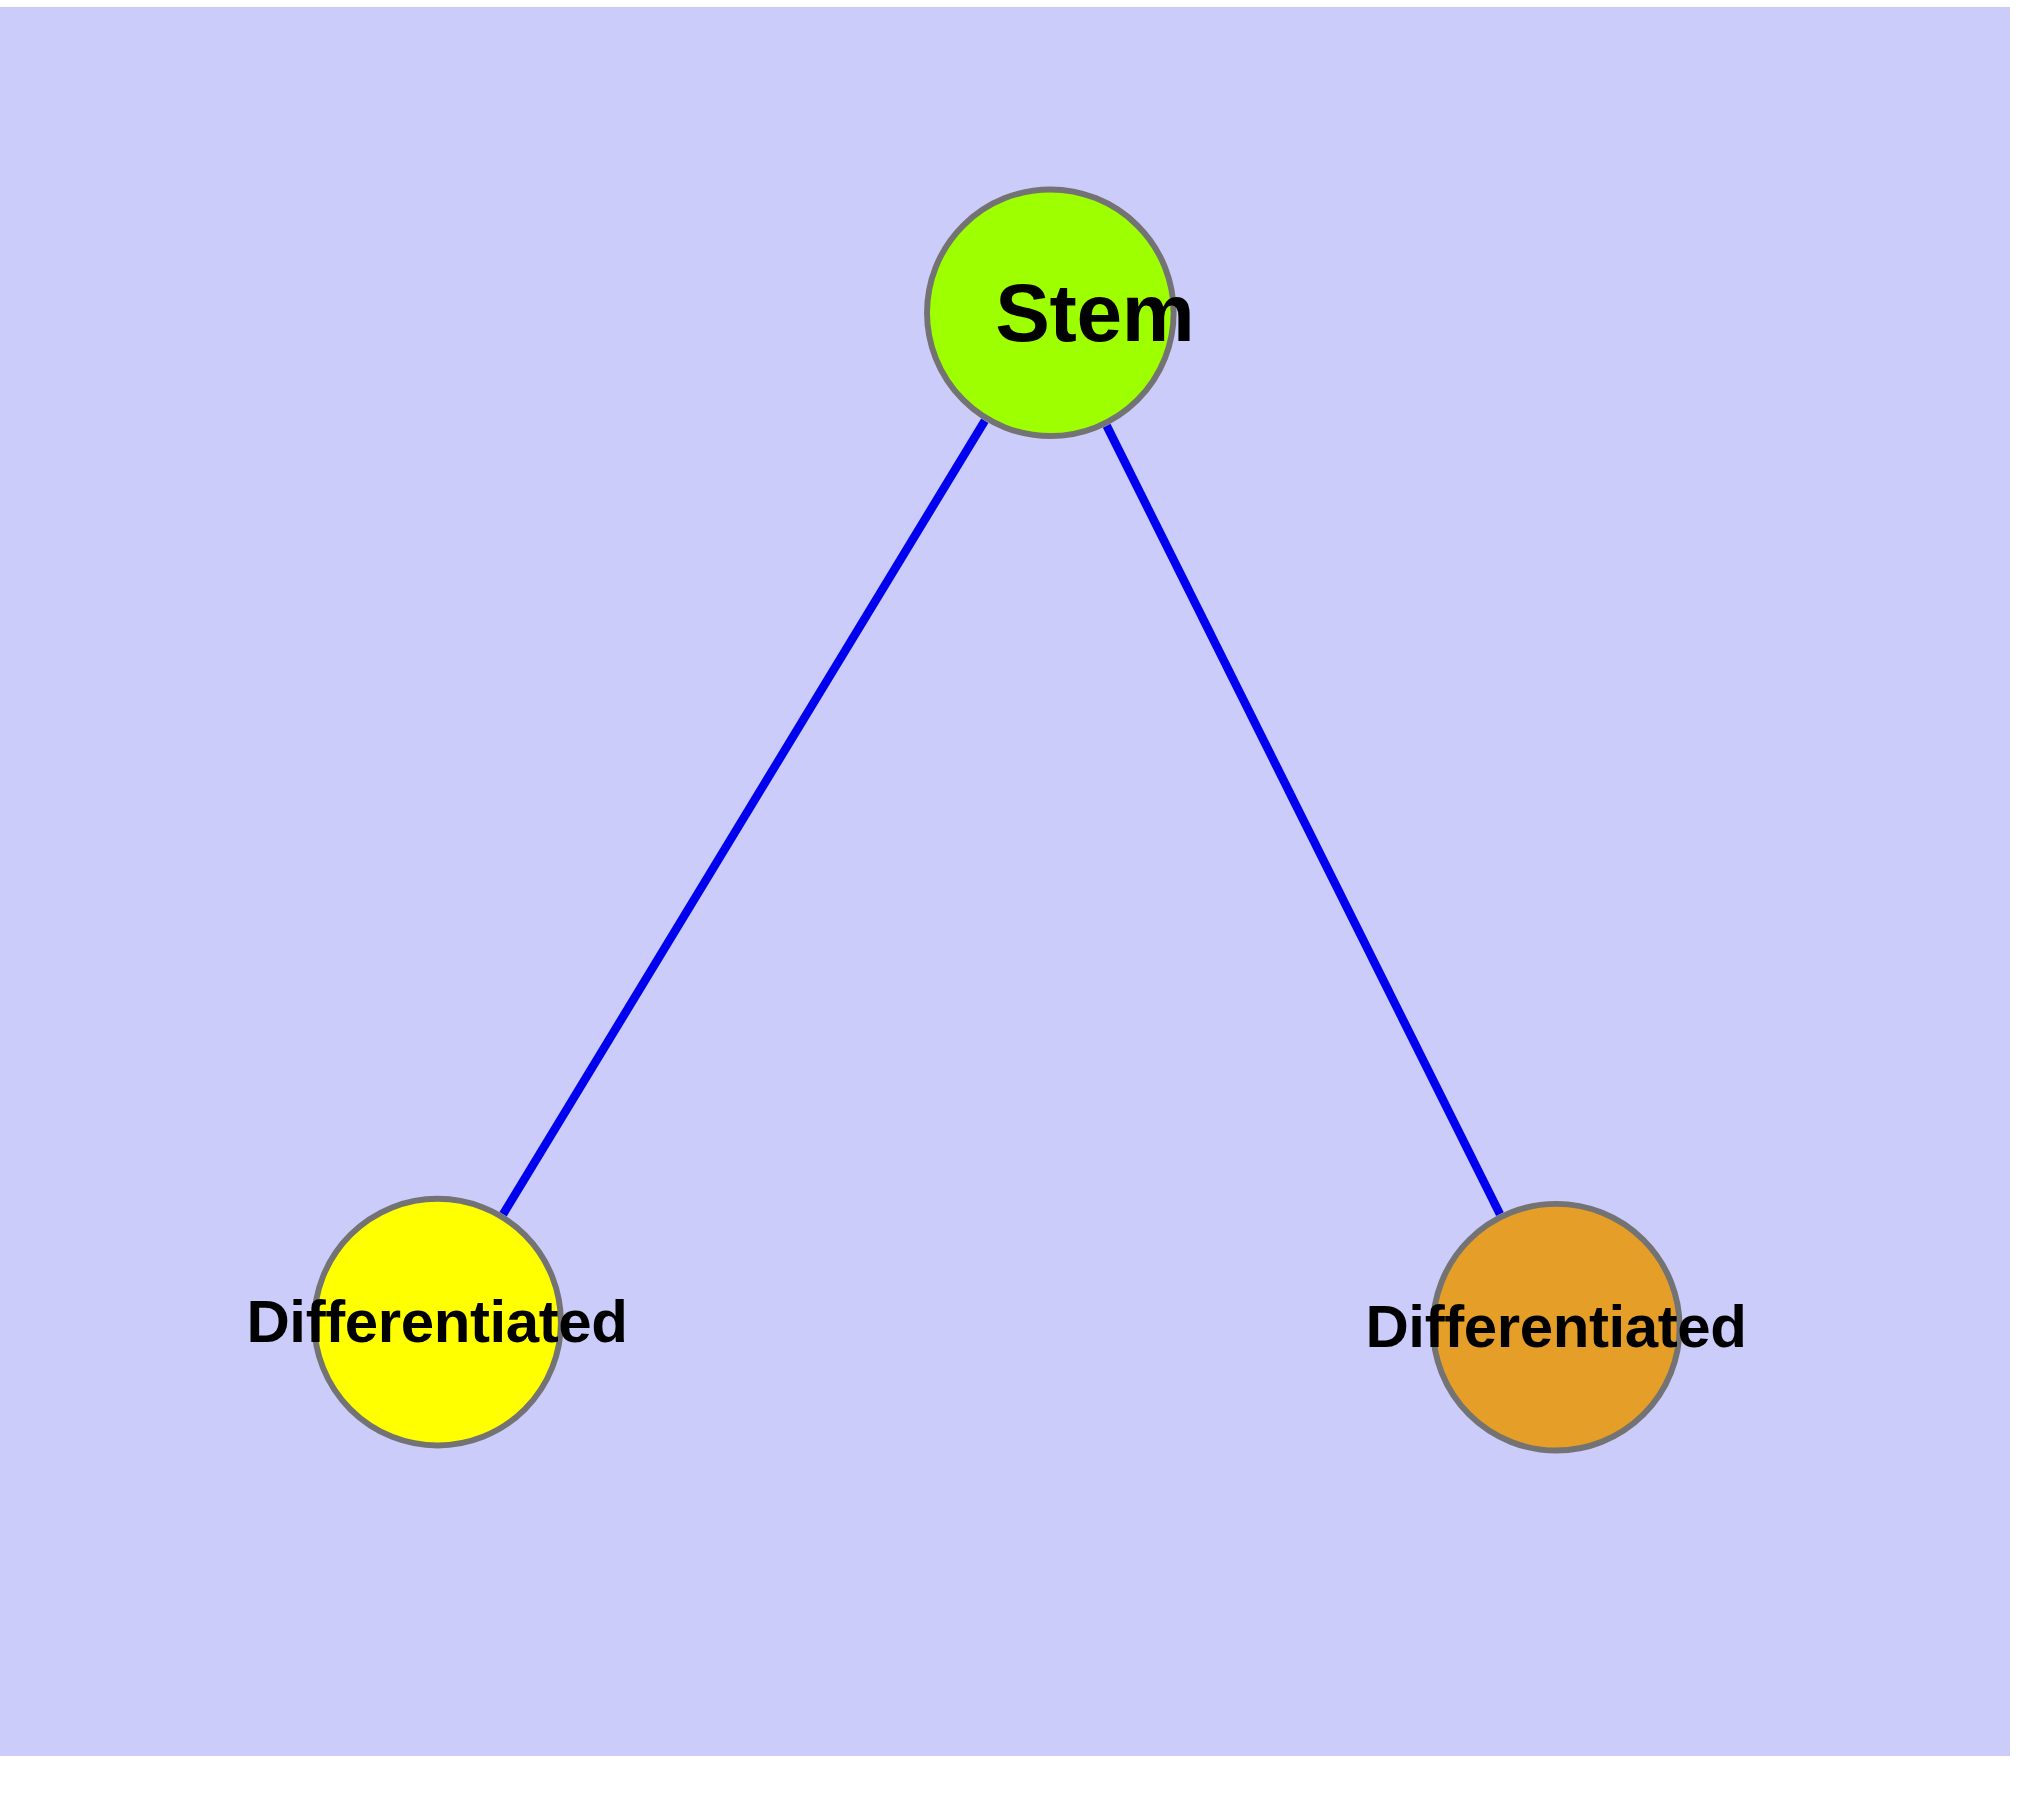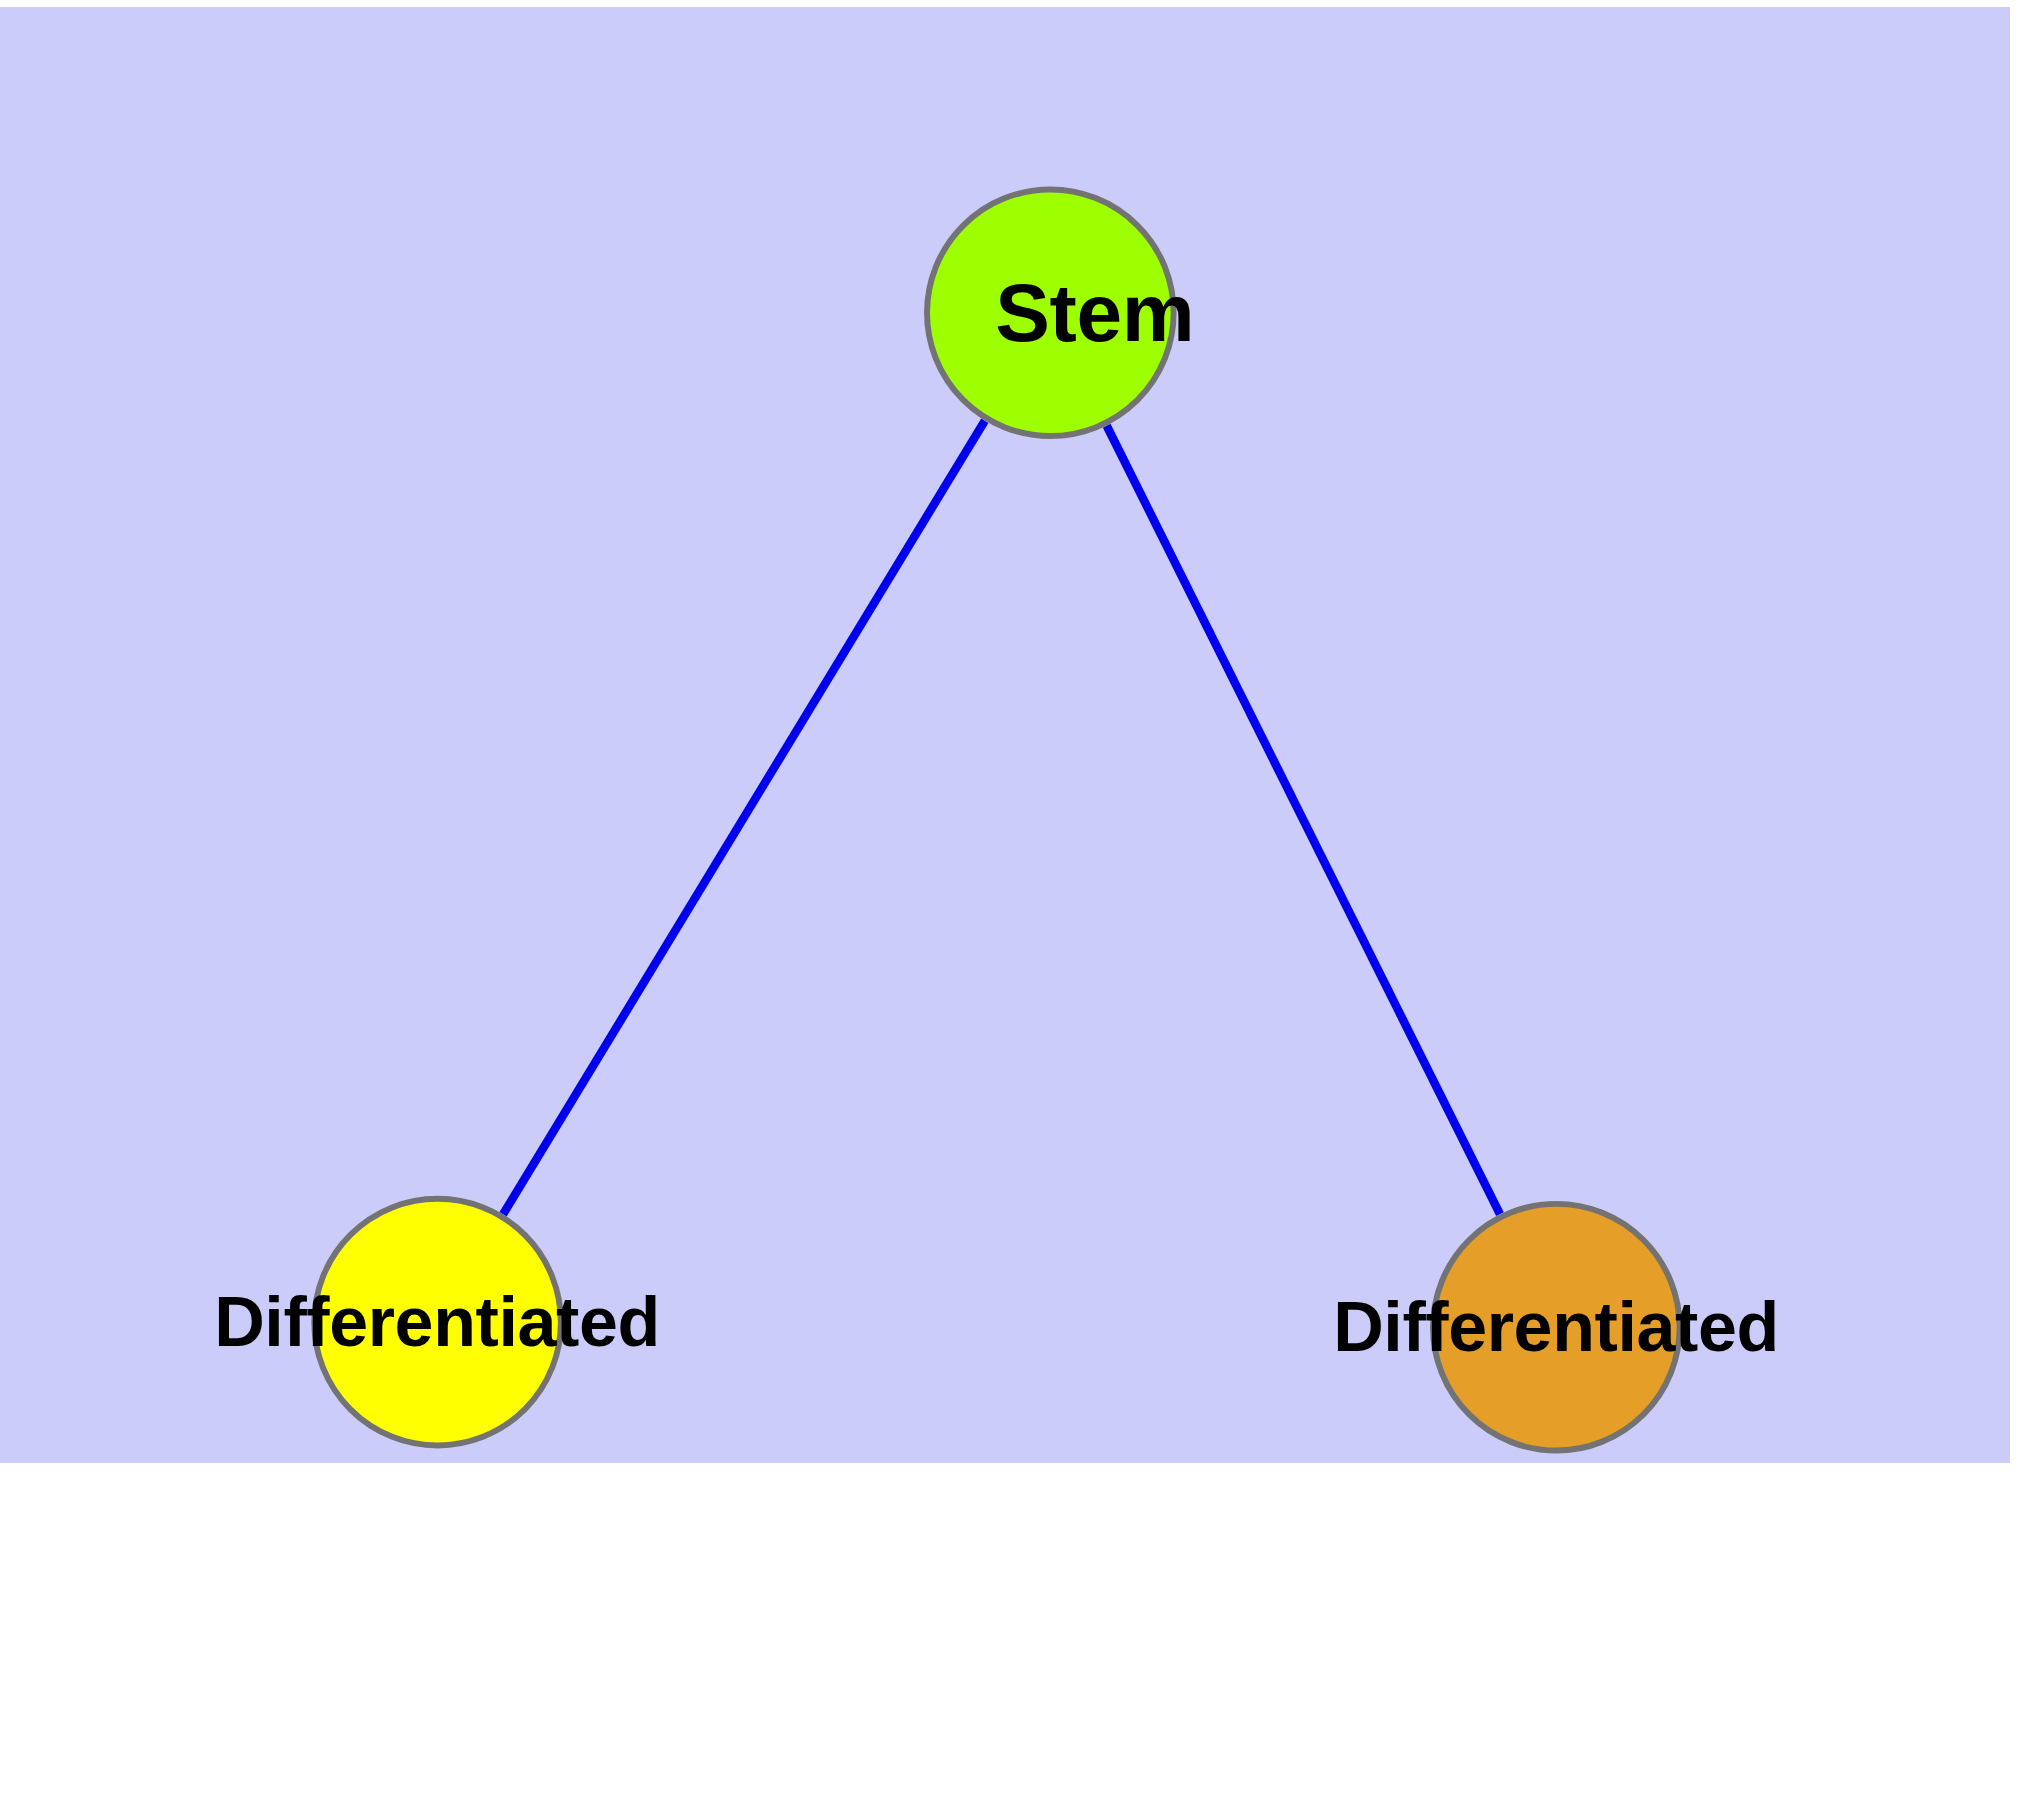--- a/index.html
+++ b/index.html
@@ -4,21 +4,21 @@
 <title>Cell Differentiation Graph</title>
 <style>
   html, body {
     margin: 0;
     padding: 0;
     background: #ffffff;
   }
   #canvas {
     position: relative;
     width: 2021px;
-    height: 1463px;
+    height: 1756px;
     background: #ffffff;
     overflow: hidden;
     font-family: "Liberation Sans", "DejaVu Sans", sans-serif;
   }
   #plot-area {
     position: absolute;
     left: 0px;
     top: 6.8px;
     width: 2010px;
     height: 1805px;
@@ -38,21 +38,21 @@
     color: #000000;
     font-weight: bold;
     font-family: "Liberation Sans", "DejaVu Sans", sans-serif;
     white-space: pre;
     line-height: 1.06;
     letter-spacing: -0.4px;
     pointer-events: none;
     transform: translate(-50%, -50%);
   }
   .node-label.stem { font-size: 82px; }
-  .node-label.diff { font-size: 70px; }
+  .node-label.diff { font-size: 60px; }
 </style>
 </head>
 <body>
 
 <div id="canvas">
 
   <div id="plot-area"></div>
 
   <svg id="graph-svg" viewBox="0 0 2384 2138" xmlns="http://www.w3.org/2000/svg">
 

